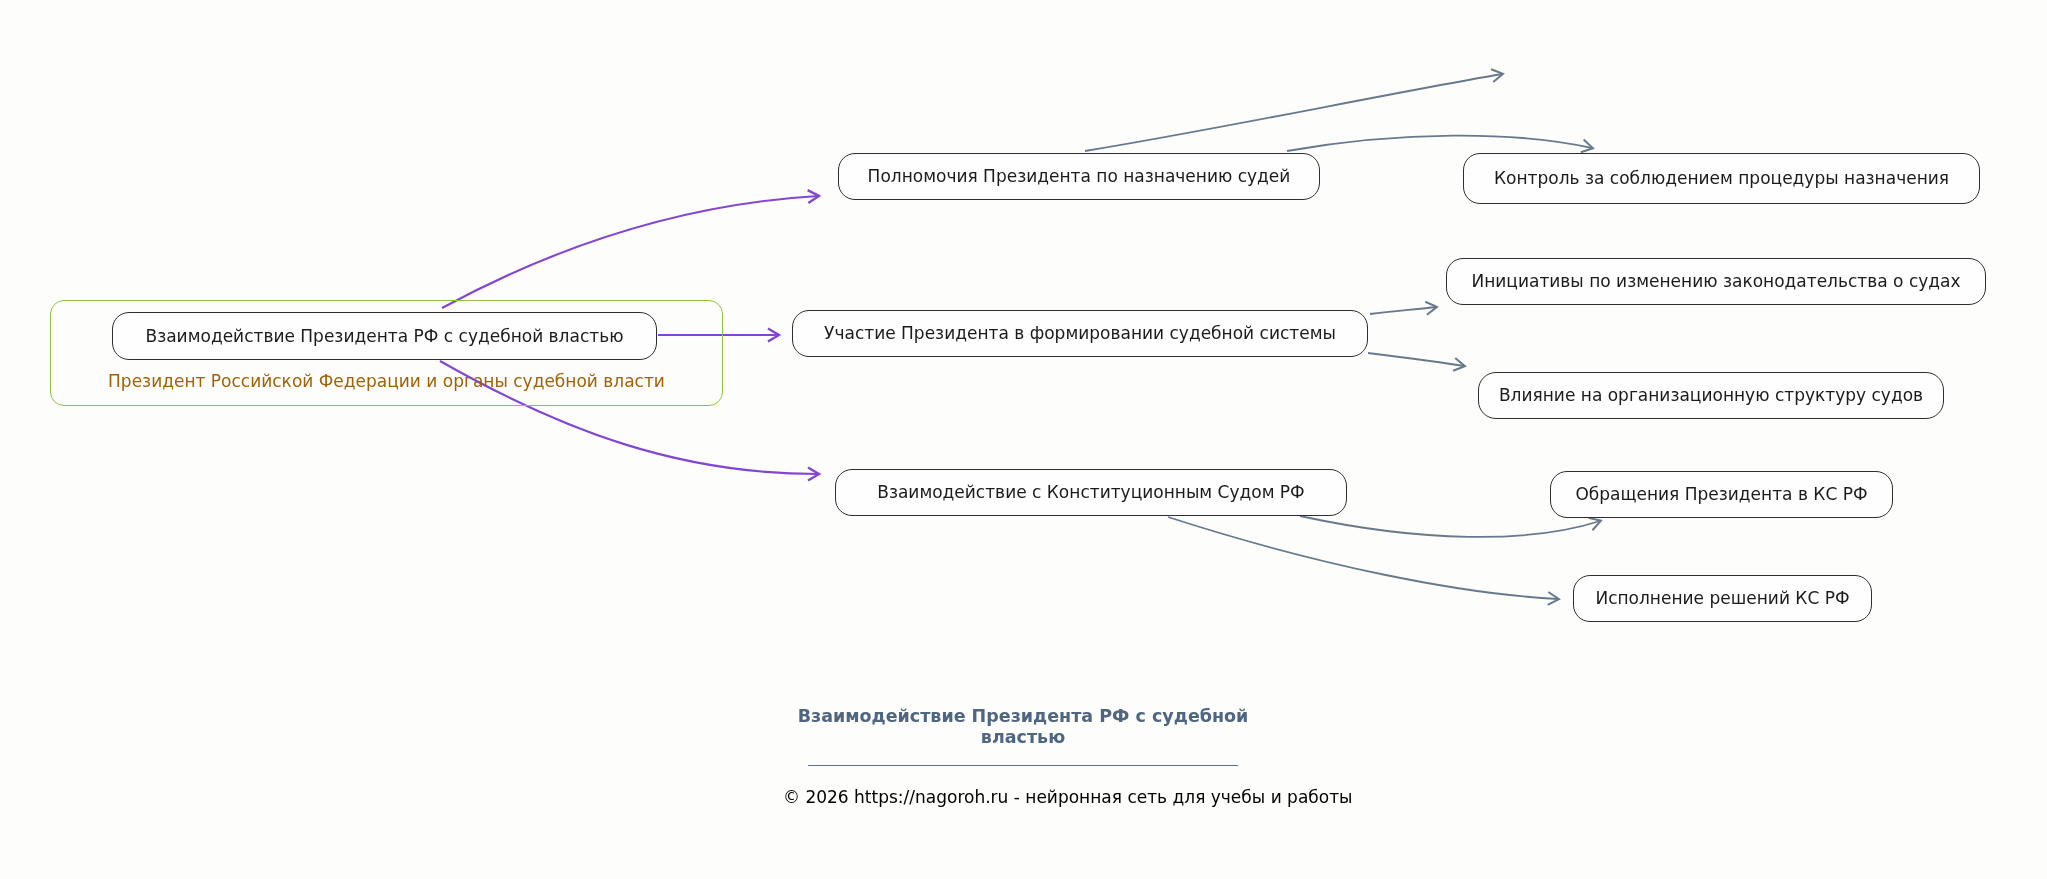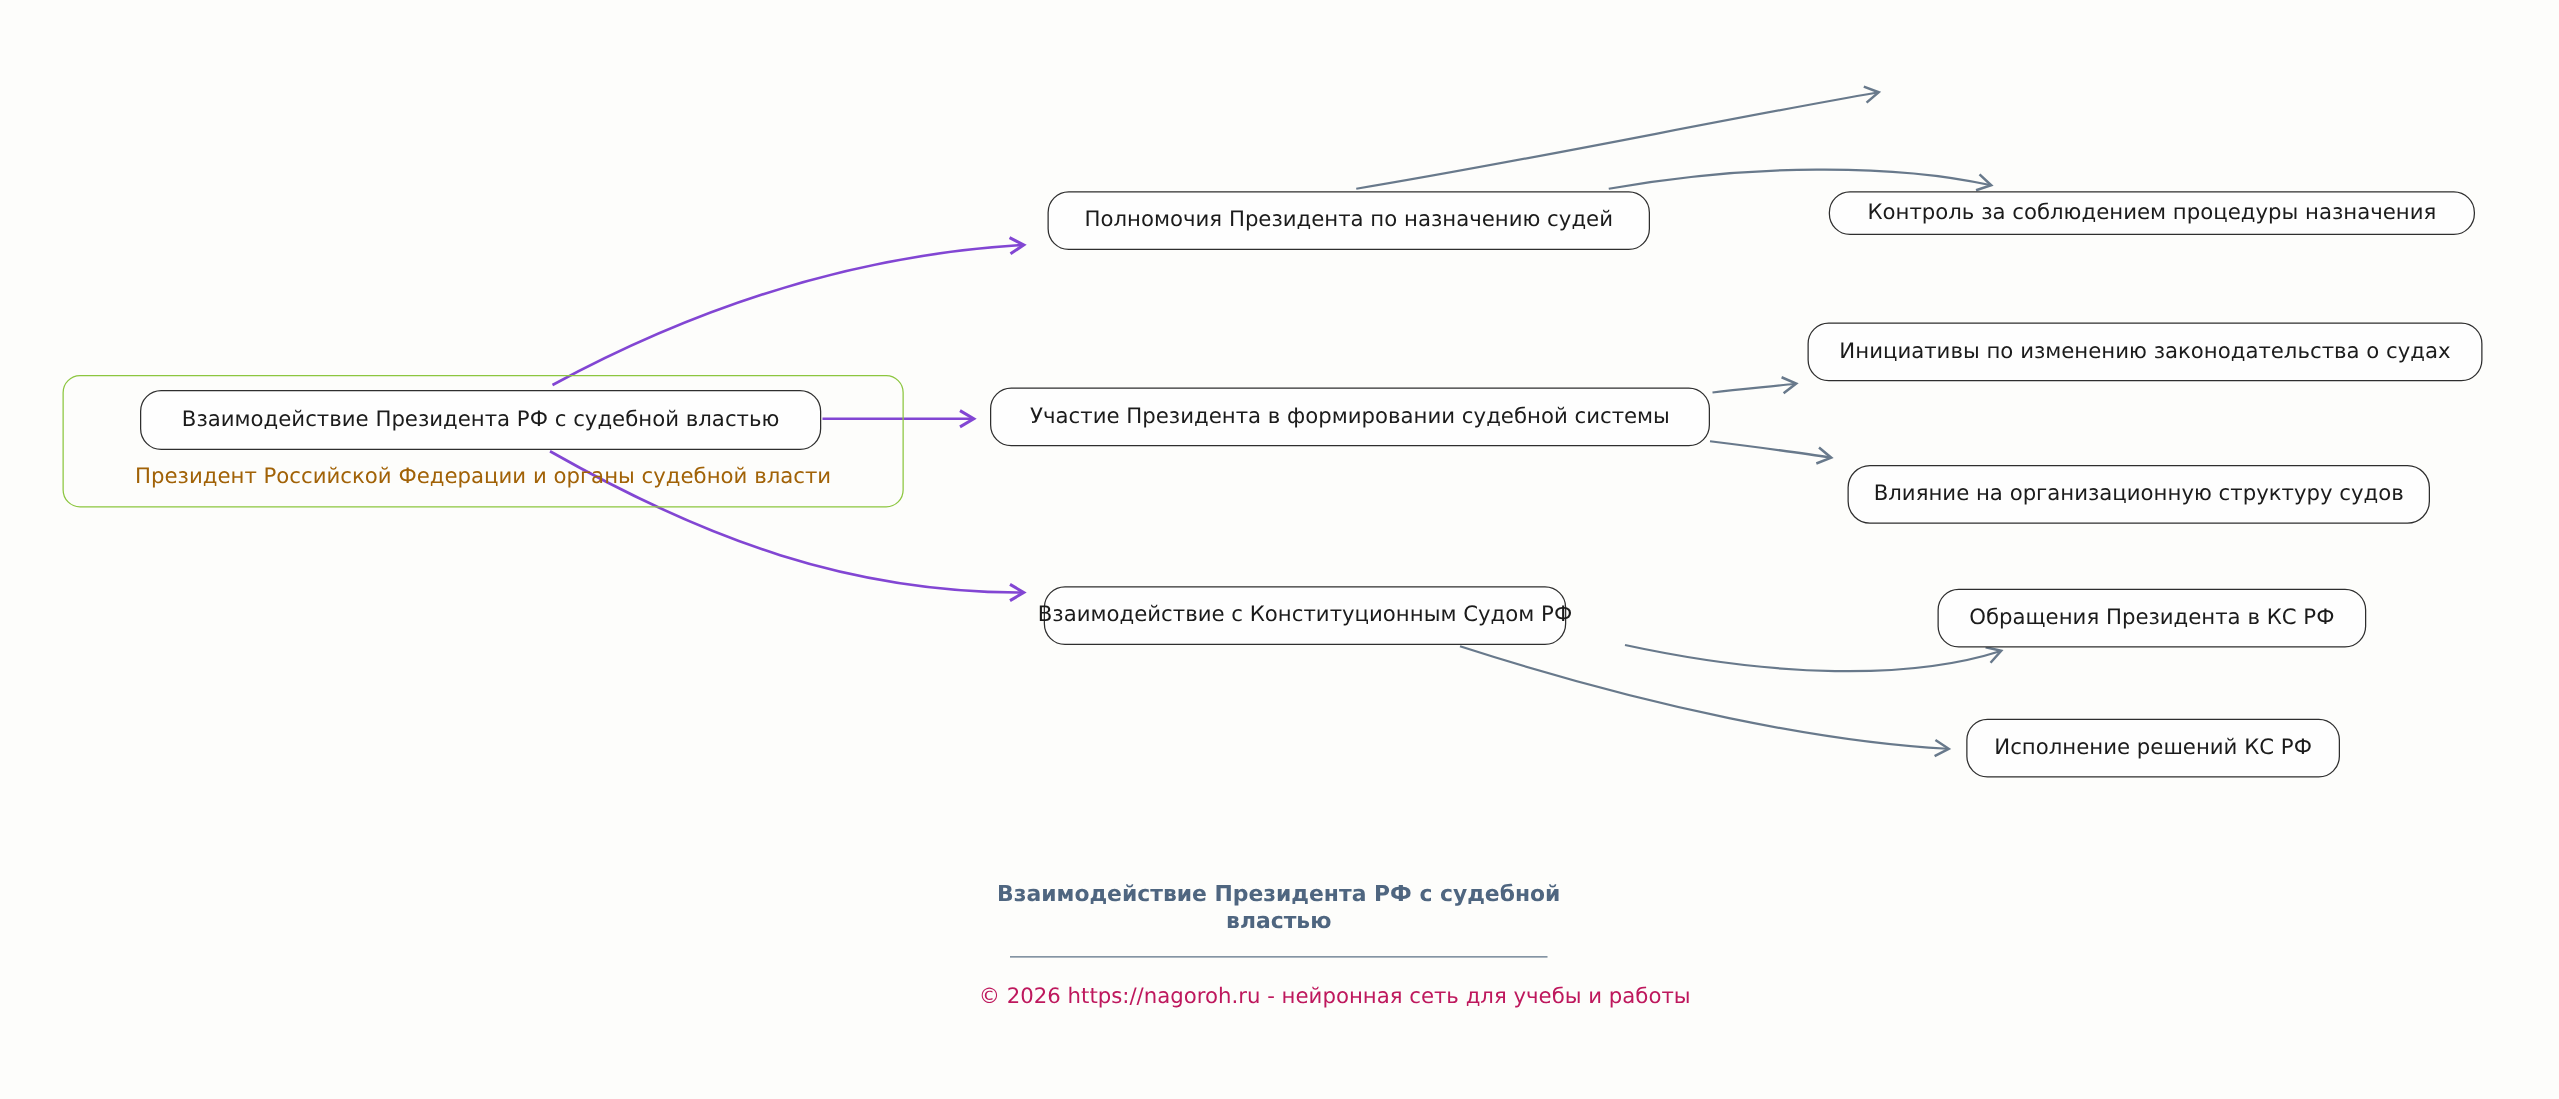--- a/index.html
+++ b/index.html
@@ -56,21 +56,21 @@
     width:480px;
   }
   .footer-divider{
     height:0;
     border-top:1.2px solid #5c7186;
     width:430px;
     margin:0 auto;
   }
   .footer-copyright{
     font-size:17px;
-    color:#be185d;
+    color:#000000;
     white-space:nowrap;
   }
 </style>
 </head>
 <body>
 
 <div class="canvas">
 
   <svg class="edges" viewBox="0 0 2047 879" xmlns="http://www.w3.org/2000/svg">
     <defs>
@@ -95,23 +95,23 @@
     <path d="M 1300 516 C 1420 542, 1528 544, 1600 521" fill="none" stroke="#68798b" stroke-width="1.8" marker-end="url(#arrowS)"></path>
     <path d="M 1168 517 C 1320 566, 1460 594, 1558 599" fill="none" stroke="#68798b" stroke-width="1.8" marker-end="url(#arrowS)"></path>
   </svg>
 
   <div class="root-outer" style="left:50px;top:300px;width:673px;height:106px;"></div>
   <div class="node" style="left:112px;top:312px;width:545px;height:48px;">Взаимодействие Президента РФ с судебной властью</div>
   <div class="root-subtitle" style="left:50px;top:371px;width:673px;">Президент Российской Федерации и органы судебной власти</div>
 
   <div class="node" style="left:838px;top:153px;width:482px;height:47px;">Полномочия Президента по назначению судей</div>
   <div class="node" style="left:792px;top:310px;width:576px;height:47px;">Участие Президента в формировании судебной системы</div>
-  <div class="node" style="left:835px;top:469px;width:418px;height:47px;">Взаимодействие с Конституционным Судом РФ</div>
+  <div class="node" style="left:835px;top:469px;width:512px;height:47px;">Взаимодействие с Конституционным Судом РФ</div>
 
-  <div class="node" style="left:1463px;top:153px;width:517px;height:35px;">Контроль за соблюдением процедуры назначения</div>
+  <div class="node" style="left:1463px;top:153px;width:517px;height:51px;">Контроль за соблюдением процедуры назначения</div>
   <div class="node" style="left:1446px;top:258px;width:540px;height:47px;">Инициативы по изменению законодательства о судах</div>
   <div class="node" style="left:1478px;top:372px;width:466px;height:47px;border-radius:18px;">Влияние на организационную структуру судов</div>
   <div class="node" style="left:1550px;top:471px;width:343px;height:47px;">Обращения Президента в КС РФ</div>
   <div class="node" style="left:1573px;top:575px;width:299px;height:47px;">Исполнение решений КС РФ</div>
 
   <div class="footer" style="left:783px;top:706px;width:480px;">
     <div class="footer-title">Взаимодействие Президента РФ с судебной властью</div>
     <div class="footer-divider" style="margin-top:16px;"></div>
     <div class="footer-copyright" style="margin-top:21px;">© 2026 https://nagoroh.ru - нейронная сеть для учебы и работы</div>
   </div>

